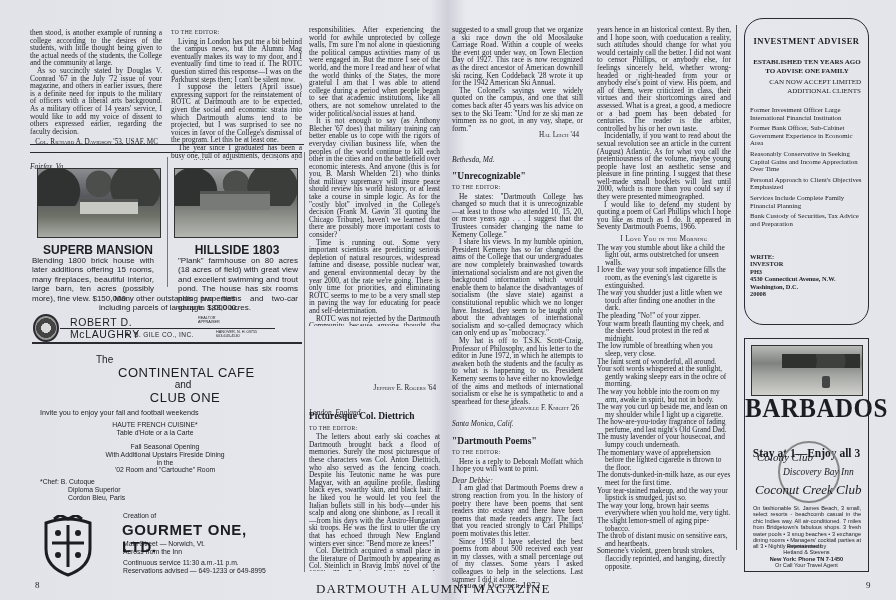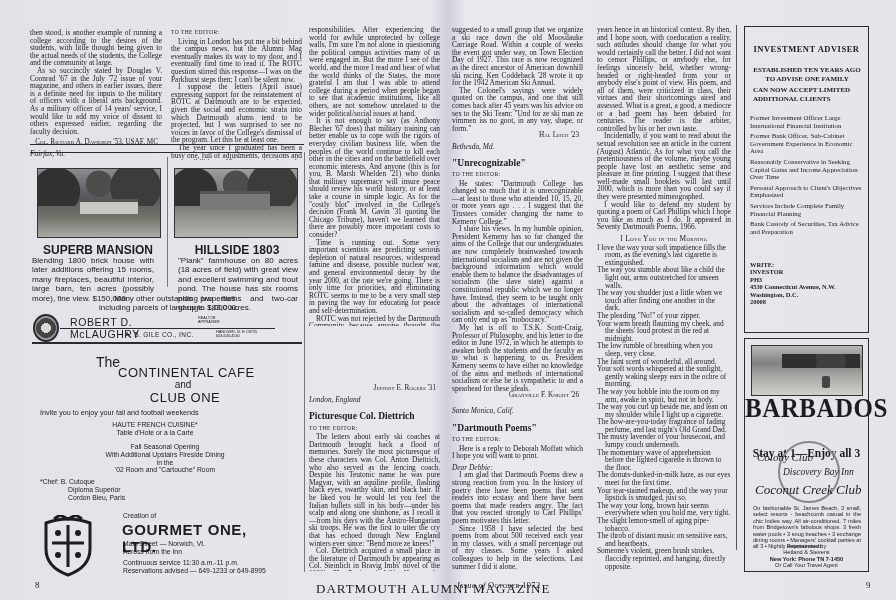--- a/index.html
+++ b/index.html
@@ -3,21 +3,21 @@
 <meta charset="utf-8">
 <style>
   html,body{margin:0;padding:0;}
   body{width:896px;height:600px;overflow:hidden;background:#dfe0e6;font-family:"Liberation Serif",serif;color:#1c1c22;position:relative;}
   .spread{position:absolute;left:0;top:0;width:896px;height:600px;background:linear-gradient(90deg,#e2e3e9 0%,#e7e8ee 48%,#cfd0d8 50%,#e9eaef 52%,#e4e5ea 100%);}
   .col{position:absolute;font-size:7.4px;line-height:7.6px;text-align:justify;}
   .col p{margin:0;text-indent:7px;}
   .col p.noind{text-indent:0;}
   .smallcaps{font-variant:small-caps;letter-spacing:0.3px;}
   .sig{text-align:right;font-variant:small-caps;font-size:7.2px;padding-right:4px;}
-  .place{font-style:italic;margin-top:3px;}
+  .place{font-style:italic;margin-top:16px;}
   .hdr{font-weight:bold;font-size:9.5px;margin:8px 0 4px 0;text-align:left;}
   .toed{font-size:5.6px;letter-spacing:0.4px;text-transform:uppercase;margin-bottom:1px;}
   .sans{font-family:"Liberation Sans",sans-serif;}
   .rule{position:absolute;background:#2a2a30;}
   .photo{position:absolute;background:linear-gradient(180deg,#8a8c90 0%,#55585c 40%,#6f7268 70%,#a9aba6 100%);border:1px solid #333;}
   .photo .trees{position:absolute;left:0;right:0;top:0;height:55%;background:radial-gradient(circle at 15% 60%,#2f3230 0 22%,transparent 23%),radial-gradient(circle at 80% 50%,#3a3d3a 0 25%,transparent 26%),radial-gradient(circle at 50% 40%,#4b4e4b 0 20%,transparent 21%);}
   .photo .house{position:absolute;background:#c9c9c4;border-top:3px solid #555;}
   .adtitle{position:absolute;font-family:"Liberation Sans",sans-serif;font-weight:bold;text-align:center;}
   .adtext{position:absolute;font-family:"Liberation Sans",sans-serif;font-size:8px;line-height:9.4px;text-align:justify;}
   .center{text-align:center;}
@@ -50,21 +50,21 @@
 <div class="rule" style="left:30px;top:152px;width:272px;height:1px;"></div>
 
 <div class="col" style="left:309px;top:26px;width:131px;height:300px;overflow:hidden;">
   <p class="noind">responsibilities. After experiencing the world for awhile unprotected by college walls, I'm sure I'm not alone in questioning the political campus activities many of us were engaged in. But the more I see of the world, and the more I read and hear of what the world thinks of the States, the more grateful I am that I was able to attend college during a period when people began to see that academic institutions, like all others, are not somehow unrelated to the wider political/social issues at hand.</p>
   <p>It is not enough to say (as Anthony Blecher '67 does) that military training can better enable us to cope with the rigors of everyday civilian business life, when the peoples of the world continue to kill each other in the cities and on the battlefield over economic interests. And anyone (this is for you, B. Marsh Whelden '21) who thinks that military supremacy will insure peace should review his world history, or at least take a course in simple logic. As for the "costly blot" involved in the College's decision (Frank M. Gavin '31 quoting the Chicago Tribune), haven't we learned that there are possibly more important costs to consider?</p>
   <p>Time is running out. Some very important scientists are predicting serious depletion of natural resources, widespread famine and disease, possible nuclear war, and general environmental decay by the year 2000, at the rate we're going. There is only time for priorities, and eliminating ROTC seems to me to be a very small step in paving the way for educating for peace and self-determination.</p>
   <p>ROTC was not rejected by the Dartmouth Community because anyone thought the action would make a dent in our war policy. The ROTC struggle, like all the others (Black/Indian/coeducation, investment policy, etc.) was a practical exercise in the growing awareness that we are not powerless, that our individual and collective actions can change the world, not only our own lives, for the better. At Dartmouth I at least learned that.</p>
 
 </div>
 <div class="col" style="left:309px;top:385px;width:131px;">
-  <div class="sig">Jeffery E. Rogers '31</div>
+  <div class="sig">Jeffery E. Rogers '64</div>
   <div class="place">London, England</div>
 </div>
 
 <div class="col" style="left:309px;top:405px;width:131px;height:166px;overflow:hidden;">
   <div class="hdr">Picturesque Col. Diettrich</div>
   <div class="toed smallcaps">To the Editor:</div>
   <p>The letters about early ski coaches at Dartmouth brought back a flood of memories. Surely the most picturesque of these characters was Col. Anton Diettrich, who also served as the fencing coach. Despite his Teutonic name he was pure Magyar, with an aquiline profile, flashing black eyes, swarthy skin, and black hair. If he liked you he would let you feel the Italian bullets still in his body—under his scalp and along one shinbone, as I recall it—from his days with the Austro-Hungarian ski troops. He was the first to utter the cry that has echoed through New England winters ever since: "Bend more ze knees!"</p>
   <p>Col. Diettrich acquired a small place in the literature of Dartmouth by appearing as Col. Steinlich in Bravig Imbs' novel of the 1920's, The Professor's Wife. He was the unfortunate foreigner who showed up for Hanover dinner parties in a business suit for formal occasions and in black tie for small gatherings.</p>
 
 </div>
@@ -102,21 +102,21 @@
   <div class="rule" style="left:60px;top:328px;width:215px;height:1px;"></div>
   <div class="adtitle" style="left:125px;top:331px;width:100px;font-size:6.5px;font-weight:normal;letter-spacing:0.4px;text-align:left;">A. B. GILE CO., INC.</div>
   <div class="sans" style="position:absolute;left:216px;top:330px;font-size:3.8px;line-height:4.2px;">
     <div>HANOVER, N. H. 03755</div>
     <div>603-643-4540</div>
   </div>
   <div class="rule" style="left:32px;top:342px;width:270px;height:1.5px;"></div>
 </div>
 
 <div>
-  <div class="adtitle" style="left:96px;top:354px;width:30px;font-size:14px;font-weight:normal;text-align:left;">The</div>
+  <div class="adtitle" style="left:96px;top:354px;width:30px;font-size:10px;font-weight:normal;text-align:left;">The</div>
   <div class="adtitle" style="left:118px;top:365px;width:160px;font-size:13px;font-weight:normal;letter-spacing:0.5px;text-align:left;">CONTINENTAL CAFE</div>
   <div class="adtitle" style="left:168px;top:379px;width:30px;font-size:10px;font-weight:normal;">and</div>
   <div class="adtitle" style="left:140px;top:390px;width:90px;font-size:13px;font-weight:normal;letter-spacing:0.5px;">CLUB ONE</div>
   <div class="adtext" style="left:40px;top:408px;width:200px;font-size:7.2px;text-align:left;">Invite you to enjoy your fall and football weekends</div>
   <div class="adtext center" style="left:100px;top:421px;width:110px;font-size:6.8px;line-height:8px;text-align:center;">
     <div>HAUTE FRENCH CUISINE*</div>
     <div>Table d'Hote or a la Carte</div>
   </div>
   <div class="adtext center" style="left:90px;top:443px;width:150px;font-size:6.8px;line-height:7.8px;text-align:center;">
     <div>Fall Seasonal Opening</div>
@@ -149,21 +149,21 @@
     <div>Reservations advised — 649-1233 or 649-8995</div>
   </div>
 </div>
 
 <div class="pnum" style="left:35px;top:580px;">8</div>
 <div class="foot" style="left:316px;top:581px;">DARTMOUTH ALUMNI MAGAZINE</div>
 
 <div class="col" style="left:452px;top:26px;width:131px;">
   <p class="noind">suggested to a small group that we organize a ski race down the old Moosilauke Carriage Road. Within a couple of weeks the event got under way, on Town Election Day of 1927. This race is now recognized as the direct ancestor of American downhill ski racing. Ken Coddeback '28 wrote it up for the 1942 American Ski Annual.</p>
   <p>The Colonel's sayings were widely quoted on the campus, and one that still comes back after 45 years was his advice on sex to the Ski Team: "Und for ze ski man ze vimmen iss no goot, in any vay, shape, or form."</p>
-  <div class="sig">Hal Leich '23</div>
+  <div class="sig">Hal Leich '44</div>
   <div class="place">Bethesda, Md.</div>
 
   <div class="hdr" style="margin-top:9px;">"Unrecognizable"</div>
   <div class="toed smallcaps">To the Editor:</div>
   <p>He states: "Dartmouth College has changed so much that it is unrecognizable—at least to those who attended 10, 15, 20, or more years ago . . . I suggest that the Trustees consider changing the name to Kemeny College."</p>
   <p>I share his views. In my humble opinion, President Kemeny has so far changed the aims of the College that our undergraduates are now completely brainwashed towards international socialism and are not given the background information which would enable them to balance the disadvantages of socialism (the slave state) against a constitutional republic which we no longer have. Instead, they seem to be taught only about the advantages of international socialism and so-called democracy which can only end up as "mobocracy."</p>
   <p>My hat is off to T.S.K. Scott-Craig, Professor of Philosophy, and his letter to the editor in June 1972, in which he attempts to awaken both the students and the faculty as to what is happening to us. President Kemeny seems to have either no knowledge of the aims and methods of international socialism or else he is sympathetic to and a spearhead for these ideals.</p>
   <div class="sig">Granville F. Knight '26</div>
   <div class="place" style="margin-top:7px;">Santa Monica, Calif.</div>
 
@@ -177,22 +177,22 @@
 
   </div>
 </div>
 
 <div class="col" style="left:597px;top:26px;width:134px;height:550px;overflow:hidden;">
   <p class="noind">years hence in an historical context. By then, and I hope soon, with coeducation a reality, such attitudes should change for what you would certainly call the better. I did not want to censor Phillips, or anybody else, for feelings sincerely held, whether wrong-headed or right-headed from your or anybody else's point of view. His poem, and all of them, were criticized in class, their virtues and their shortcomings aired and assessed. What is a great, a good, a mediocre or a bad poem has been debated for centuries. The reader is the arbiter, controlled by his or her own taste.</p>
   <p>Incidentally, if you want to read about the sexual revolution see an article in the current (August) Atlantic. As for what you call the pretentiousness of the volume, maybe young people have lost an aesthetic sense and pleasure in fine printing. I suggest that these well-made small booklets will last until 2000, which is more than you could say if they were presented mimeographed.</p>
   <p>I would like to defend my student by quoting a poem of Carl Phillips which I hope you like as much as I do. It appeared in Seventy Dartmouth Poems, 1966.</p>
   <div class="smallcaps center" style="margin:4px 0 1px 0;">I Love You in the Morning</div>
   <div class="poem">
+    <div class="line">The way you stumble about like a child the light out, arms outstretched for unseen walls.</div>
     <div class="line">I love the way your soft impatience fills the room, as the evening's last cigarette is extinguished.</div>
-    <div class="line">The way you stumble about like a child the light out, arms outstretched for unseen walls.</div>
     <div class="line">The way you shudder just a little when we touch after finding one another in the dark.</div>
     <div class="line">The pleading "No!" of your zipper.</div>
     <div class="line">Your warm breath flaunting my cheek, and the sheets' loud protest in the red at midnight.</div>
     <div class="line">The low rumble of breathing when you sleep, very close.</div>
     <div class="line">The faint scent of wonderful, all around.</div>
     <div class="line">Your soft words whispered at the sunlight, gently waking sleepy ears in the ochre of morning.</div>
     <div class="line">The way you hobble into the room on my arm, awake in spirit, but not in body.</div>
     <div class="line">The way you curl up beside me, and lean on my shoulder while I light up a cigarette.</div>
     <div class="line">The how-are-you-today fragrance of fading perfume, and last night's Old Grand Dad.</div>
     <div class="line">The musty lavender of your housecoat, and lumpy couch underneath.</div>
@@ -203,24 +203,24 @@
     <div class="line">The slight lemon-smell of aging pipe-tobacco.</div>
     <div class="line">The throb of distant music on sensitive ears, and heartbeats.</div>
     <div class="line">Someone's violent, green brush strokes, flaccidly reprinted, and hanging, directly opposite.</div>
 
   </div>
 
 </div>
 
 <div class="rule" style="left:736px;top:25px;width:1px;height:525px;background:#555;"></div>
 
-<div class="box" style="left:744px;top:26px;width:123px;height:305px;font-family:'Liberation Serif',serif;">
+<div class="box" style="left:744px;top:18px;width:123px;height:305px;font-family:'Liberation Serif',serif;border-radius:19px;">
   <div style="position:absolute;left:0;top:17px;width:123px;text-align:center;font-size:8.5px;font-weight:bold;letter-spacing:0.5px;">INVESTMENT ADVISER</div>
   <div style="position:absolute;left:8px;top:39px;width:108px;text-align:center;font-size:7px;line-height:9px;font-weight:bold;">ESTABLISHED TEN YEARS AGO TO ADVISE ONE FAMILY</div>
-  <div style="position:absolute;left:8px;top:59px;width:108px;text-align:left;font-size:7px;line-height:9px;font-weight:bold;">CAN NOW ACCEPT LIMITED ADDITIONAL CLIENTS</div>
+  <div style="position:absolute;left:8px;top:59px;width:108px;text-align:right;font-size:7px;line-height:9px;font-weight:normal;">CAN NOW ACCEPT LIMITED ADDITIONAL CLIENTS</div>
   <div style="position:absolute;left:5px;top:87px;width:115px;font-size:6.8px;line-height:7.6px;">
     <div style="margin-bottom:3px;">Former Investment Officer Large International Financial Institution</div>
     <div style="margin-bottom:3px;">Former Bank Officer, Sub-Cabinet Government Experience in Economic Area</div>
     <div style="margin-bottom:3px;">Reasonably Conservative in Seeking Capital Gains and Income Appreciation Over Time</div>
     <div style="margin-bottom:3px;">Personal Approach to Client's Objectives Emphasized</div>
     <div style="margin-bottom:3px;">Services Include Complete Family Financial Planning</div>
     <div style="margin-bottom:3px;">Bank Custody of Securities, Tax Advice and Preparation</div>
   </div>
   <div style="position:absolute;left:5px;top:234px;width:115px;font-size:6.4px;line-height:7.4px;font-weight:bold;">
     <div>WRITE:</div>

